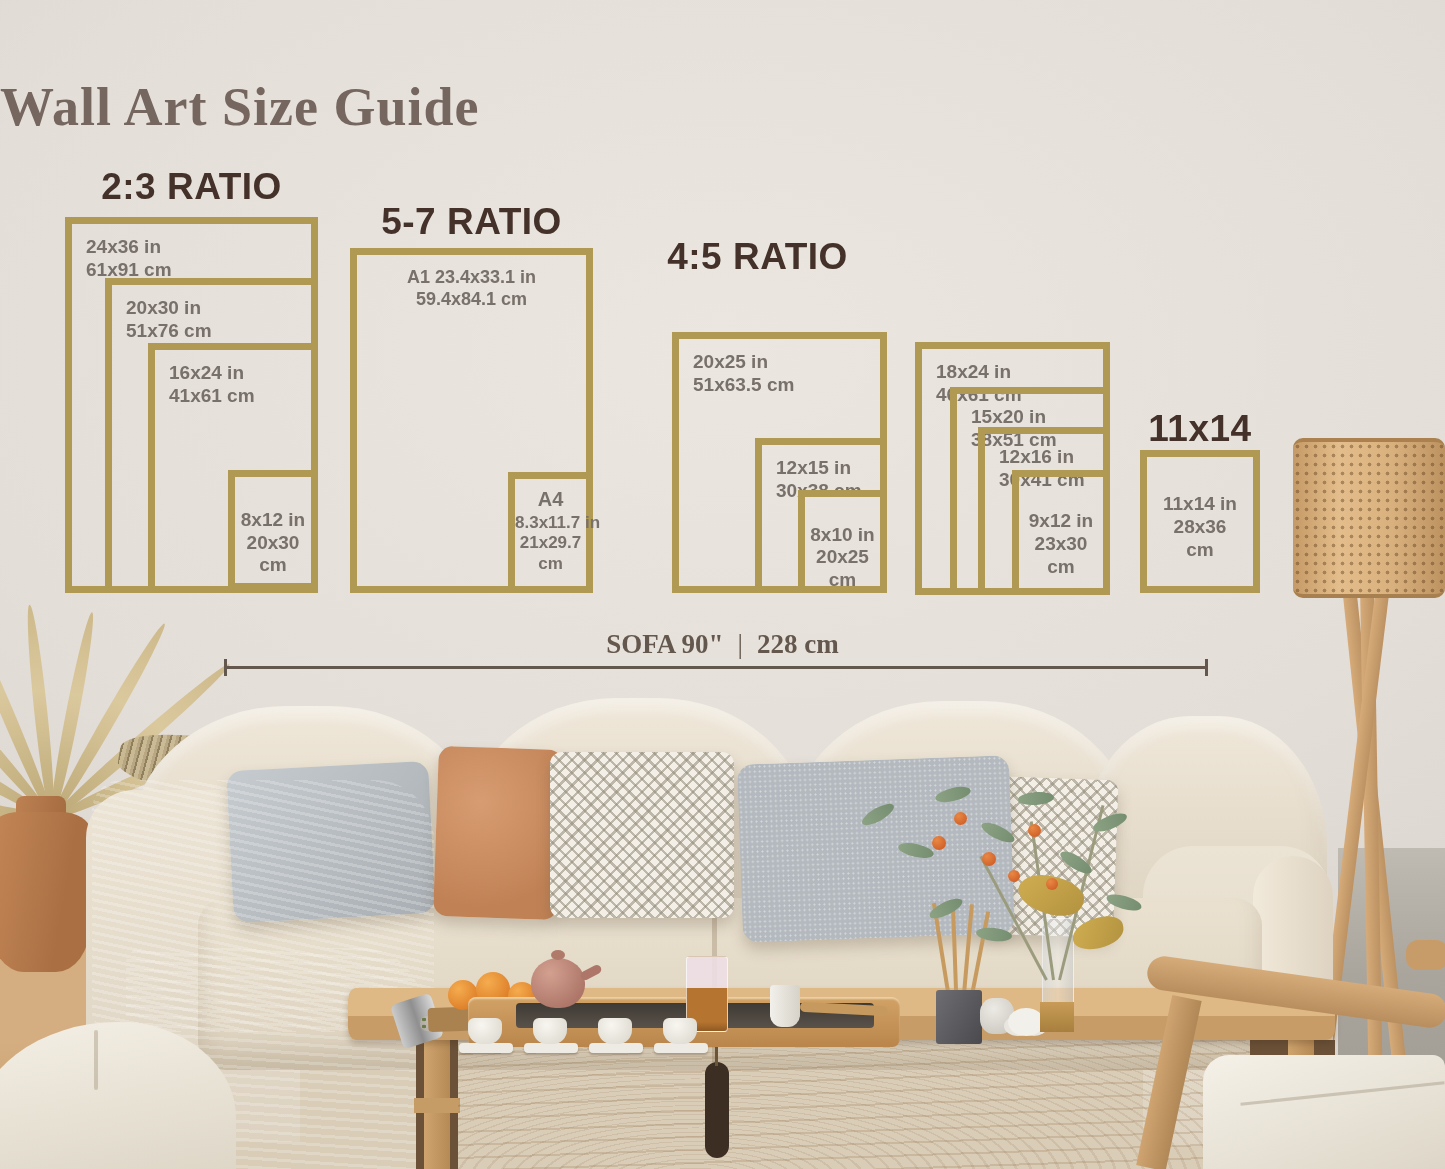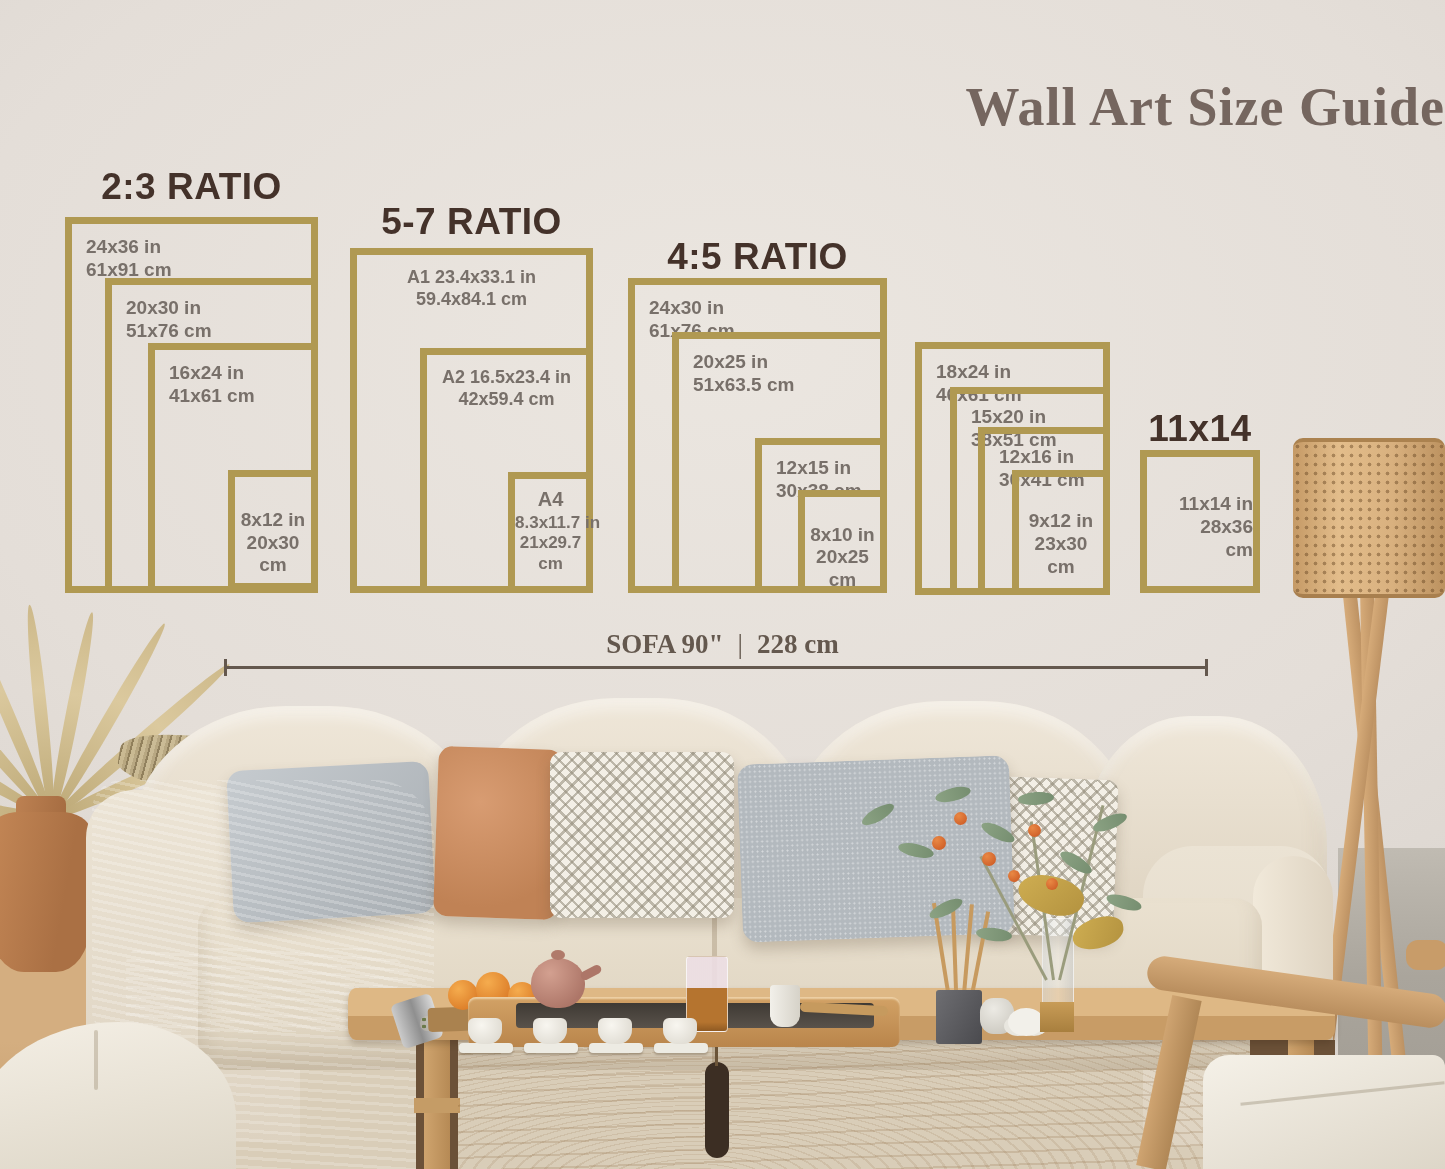--- a/index.html
+++ b/index.html
@@ -98,21 +98,21 @@
   
   .pouf{left:-26px;top:1022px;width:262px;height:147px;border-radius:55% 45% 0 0/75% 65% 0 0;background:linear-gradient(170deg,#f4efe5,#ded7c8);z-index:12;}
   .pouf-seam{left:94px;top:1030px;width:4px;height:60px;border-radius:2px;background:rgba(160,145,120,.4);z-index:12;}
   .chair-arm{left:1146px;top:975px;width:302px;height:34px;border-radius:20px;transform:rotate(8deg);background:linear-gradient(180deg,#d5ab7a,#b98e5e);z-index:13;}
   .chair-post{left:1172px;top:998px;width:30px;height:174px;transform:rotate(12deg);transform-origin:top center;background:linear-gradient(90deg,#cfa471,#b08756);z-index:12;}
   .chair-back{left:1406px;top:940px;width:42px;height:30px;border-radius:12px;background:#c89c69;z-index:13;}
   .chair-cushion{left:1203px;top:1055px;width:242px;height:114px;border-radius:26px 12px 0 0;background:linear-gradient(160deg,#f5f1e8,#ddd6c8);z-index:13;}
   .cushion-seam{left:1240px;top:1092px;width:205px;height:3px;transform:rotate(-6deg);background:rgba(170,160,140,.5);z-index:13;}
 
   
-  .guide-title{left:0;right:0;top:76px;text-align:right;font-family:"Liberation Serif","DejaVu Serif",serif;font-weight:bold;font-size:54px;letter-spacing:1px;color:var(--title-brown,#75665f);z-index:20;}
+  .guide-title{left:0;right:0;top:76px;text-align:left;font-family:"Liberation Serif","DejaVu Serif",serif;font-weight:bold;font-size:54px;letter-spacing:1px;color:var(--title-brown,#75665f);z-index:20;}
   .ratio-heading{position:absolute;text-align:center;font-weight:800;font-size:37px;letter-spacing:.5px;color:var(--heading-brown,#44322a);z-index:20;white-space:nowrap;}
   #h0{left:65px;width:253px;top:166px;}
   #h1{left:350px;width:243px;top:201px;}
   #h2{left:628px;width:259px;top:236px;}
   #h3{left:915px;width:195px;top:299px;}
   #h4{left:1140px;width:120px;top:408px;}
   .frame{position:absolute;border:7px solid var(--frame-gold,#b09952);box-sizing:border-box;z-index:20;}
   #g0f0{left:65px;top:217px;width:253px;height:376px}
   #g0f1{left:105px;top:278px;width:213px;height:315px}
   #g0f2{left:148px;top:343px;width:170px;height:250px}
@@ -131,21 +131,21 @@
   #g3f1{left:950px;top:387px;width:160px;height:208px}
   #g3f2{left:978px;top:427px;width:132px;height:168px}
   #g3f3{left:1012px;top:470px;width:98px;height:125px}
   #g4f0{left:1140px;top:450px;width:120px;height:143px}
   .flabel{position:absolute;font-weight:700;font-size:19px;line-height:1.2;color:var(--label-gray,#78706a);left:14px;top:12px;white-space:nowrap;}
   .flabel span{display:block;}
   .flabel-c{left:6px;right:6px;top:12px;text-align:center;font-size:18px;}
   .flabel-s{left:0;right:0;top:30%;text-align:center;}
   .flabel-a4{left:0;right:0;top:8px;text-align:center;font-size:17px;}
   .flabel-a4 span:first-child{font-size:20px;margin-bottom:2px;}
-  .flabel-11{left:0;right:0;top:36px;text-align:right;}
+  .flabel-11{left:0;right:0;top:36px;text-align:center;}
 
   
   .m-line{left:225px;top:666px;width:982px;height:3px;background:var(--measure-brown,#6e6157);z-index:20;}
   .m-tick{width:3px;height:17px;top:659px;background:var(--measure-brown,#6e6157);z-index:20;}
   .m-label{left:0;right:0;top:629px;text-align:center;font-family:"Liberation Serif","DejaVu Serif",serif;font-weight:bold;font-size:27px;color:var(--measure-brown,#5c5148);z-index:20;}
   .m-label .sep{padding:0 14px;font-weight:normal;}
 </style>
 </head>
 <body>
 
@@ -303,41 +303,29 @@
         <span>cm</span>
       </div>
   </div>
 
   <div id="g1f0" class="frame">
     <div class="flabel flabel-c">
         <span>A1 23.4x33.1 in</span>
         <span>59.4x84.1 cm</span>
       </div>
   </div>
-  <div id="g1f1" class="frame">
-    <div class="flabel flabel-c">
-        <span>A2 16.5x23.4 in</span>
-        <span>42x59.4 cm</span>
-      </div>
-  </div>
   <div id="g1f3" class="frame">
     <div class="flabel flabel-a4">
         <span>A4</span>
         <span>8.3x11.7 in</span>
         <span>21x29.7</span>
         <span>cm</span>
       </div>
   </div>
 
-  <div id="g2f0" class="frame">
-    <div class="flabel">
-        <span>24x30 in</span>
-        <span>61x76 cm</span>
-      </div>
-  </div>
   <div id="g2f1" class="frame">
     <div class="flabel">
         <span>20x25 in</span>
         <span>51x63.5 cm</span>
       </div>
   </div>
   <div id="g2f3" class="frame">
     <div class="flabel">
         <span>12x15 in</span>
         <span>30x38 cm</span>

